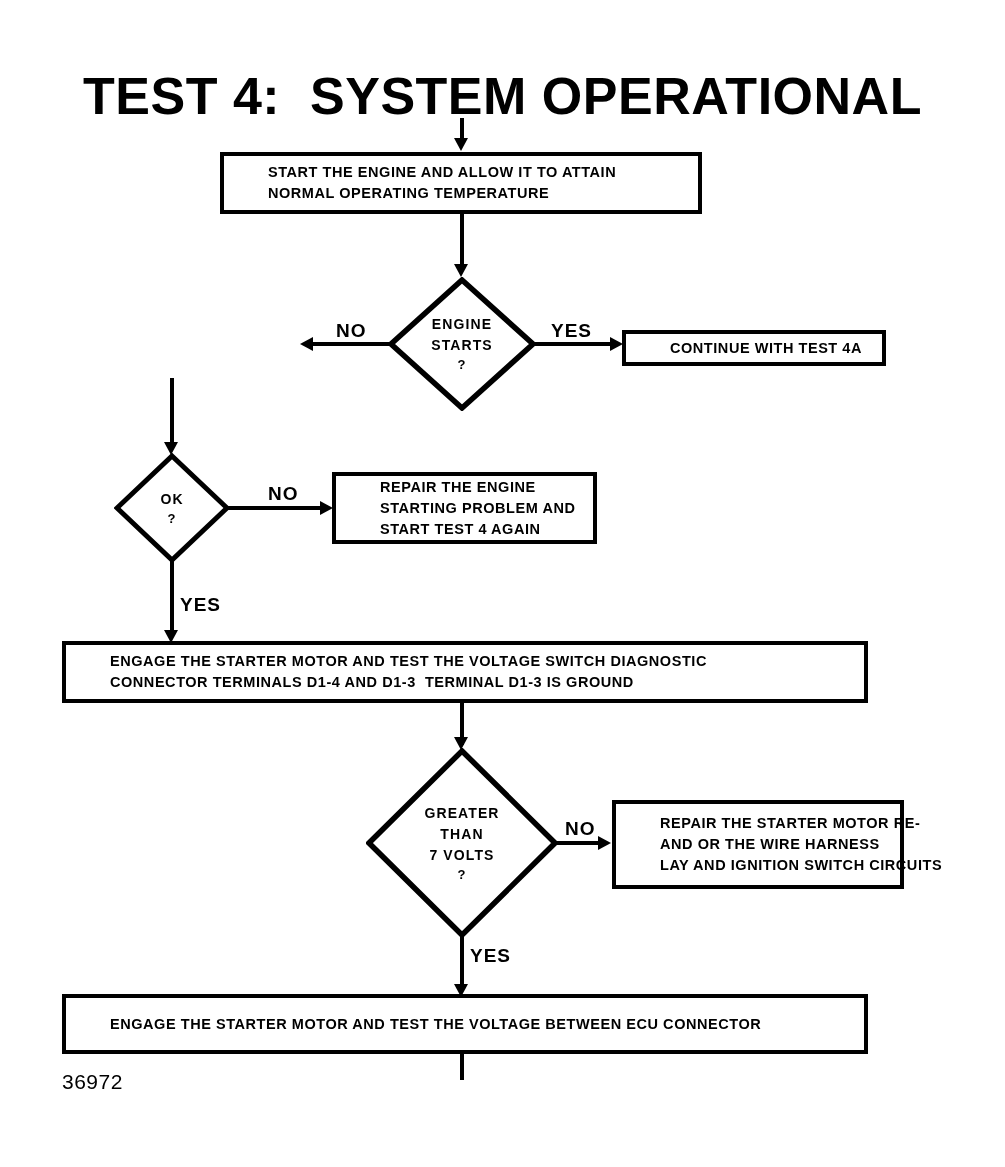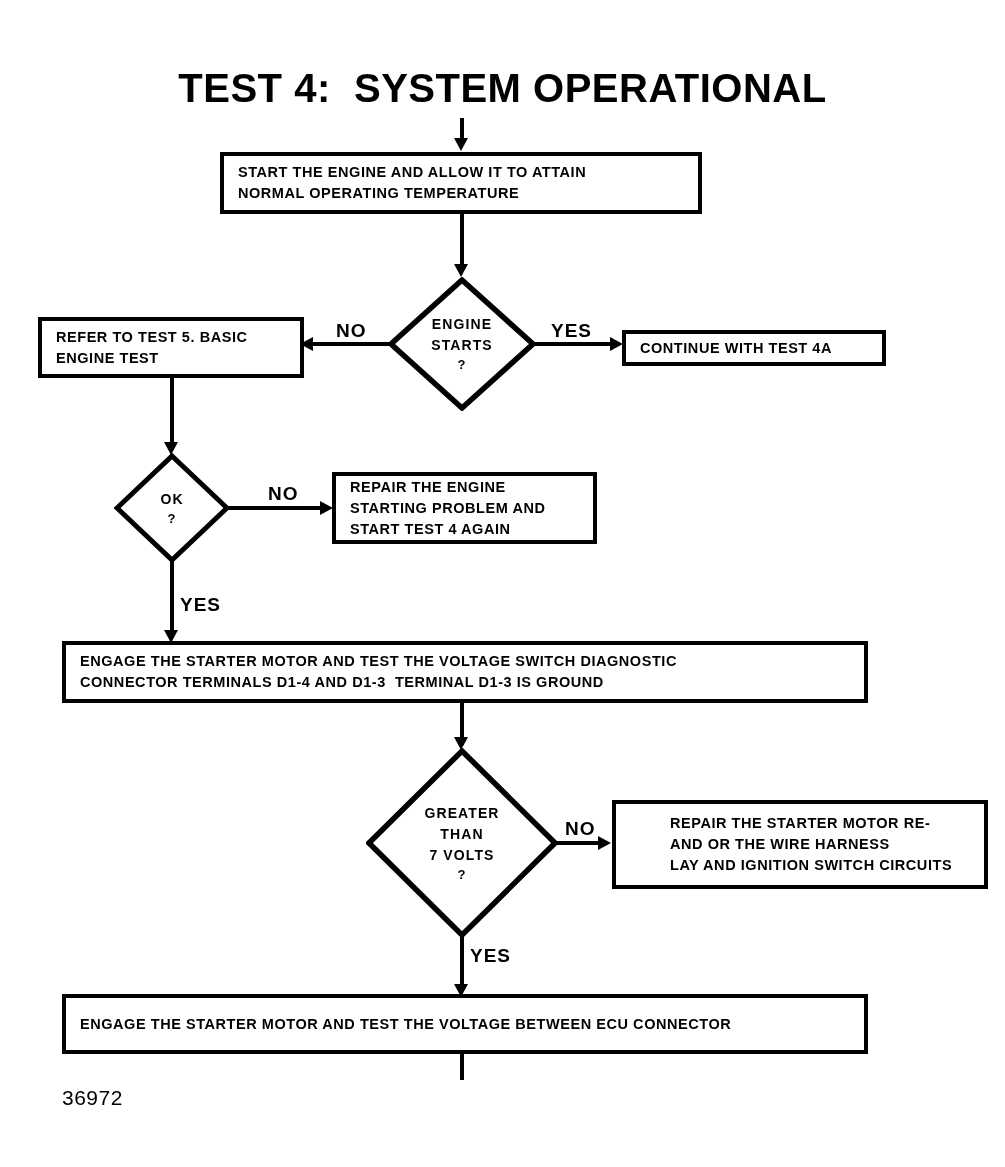--- a/index.html
+++ b/index.html
@@ -17,53 +17,53 @@
     height: 1167px;
     background: #ffffff;
     overflow: hidden;
   }
   .title {
     position: absolute;
     left: 0;
     top: 66px;
     width: 1005px;
     text-align: center;
-    font-size: 40px;
+    font-size: 52px;
     font-weight: bold;
     letter-spacing: 0.5px;
     font-family: "Liberation Sans", sans-serif;
     white-space: pre;
   }
   .fignum {
     position: absolute;
     left: 62px;
     top: 1070px;
     font-size: 21px;
     font-family: "Liberation Sans", sans-serif;
     letter-spacing: 0.5px;
-    margin-top: 16px;
   }
   
   .box {
     position: absolute;
     border: 4px solid #000000;
     background: #ffffff;
     box-sizing: border-box;
     display: flex;
     flex-direction: column;
     justify-content: center;
   }
   .box .line {
     font-size: 14.5px;
     font-weight: bold;
     letter-spacing: 0.55px;
     line-height: 21px;
     white-space: pre;
     padding-left: 14px;
     font-family: "Liberation Sans", sans-serif;
+    margin-left: 30px;
   }
   
   .diamond-wrap {
     position: absolute;
   }
   .diamond-wrap svg {
     position: absolute;
     left: 0;
     top: 0;
     display: block;
@@ -170,24 +170,20 @@
   </div>
 
   <div class="hline" style="left:312px; top:342px; width:80px;"></div>
   <div class="arrow-left" style="left:300px; top:337px;"></div>
   <div class="branch-label" style="left:336px; top:320px;">NO</div>
 
   <div class="hline" style="left:532px; top:342px; width:82px;"></div>
   <div class="arrow-right" style="left:610px; top:337px;"></div>
   <div class="branch-label" style="left:551px; top:320px;">YES</div>
 
-  <div class="box" style="left:38px; top:317px; width:266px; height:61px;">
-    <div class="line">REFER TO TEST 5. BASIC</div>
-    <div class="line">ENGINE TEST</div>
-  </div>
 
   <div class="box" style="left:622px; top:330px; width:264px; height:36px;">
     <div class="line">CONTINUE WITH TEST 4A</div>
   </div>
 
   <div class="vline" style="left:170px; top:378px; height:66px;"></div>
   <div class="arrow-down" style="left:164px; top:442px;"></div>
 
   <div class="diamond-wrap" style="left:114px; top:453px; width:116px; height:110px;">
     <svg width="116" height="110" viewBox="0 0 116 110">
@@ -230,21 +226,21 @@
       <div class="dline">THAN</div>
       <div class="dline">7 VOLTS</div>
       <div class="dline qmark">?</div>
     </div>
   </div>
 
   <div class="hline" style="left:552px; top:841px; width:50px;"></div>
   <div class="arrow-right" style="left:598px; top:836px;"></div>
   <div class="branch-label" style="left:565px; top:818px;">NO</div>
 
-  <div class="box" style="left:612px; top:800px; width:376px; height:89px;padding-left:40px;">
+  <div class="box" style="left:612px; top:800px; width:292px; height:89px;">
     <div class="line">REPAIR THE STARTER MOTOR RE-</div>
     <div class="line">AND OR THE WIRE HARNESS</div>
     <div class="line">LAY AND IGNITION SWITCH CIRCUITS</div>
   </div>
 
   <div class="vline" style="left:460px; top:934px; height:56px;"></div>
   <div class="arrow-down" style="left:454px; top:984px;"></div>
   <div class="branch-label" style="left:470px; top:945px;">YES</div>
 
   <div class="box" style="left:62px; top:994px; width:806px; height:60px;">

